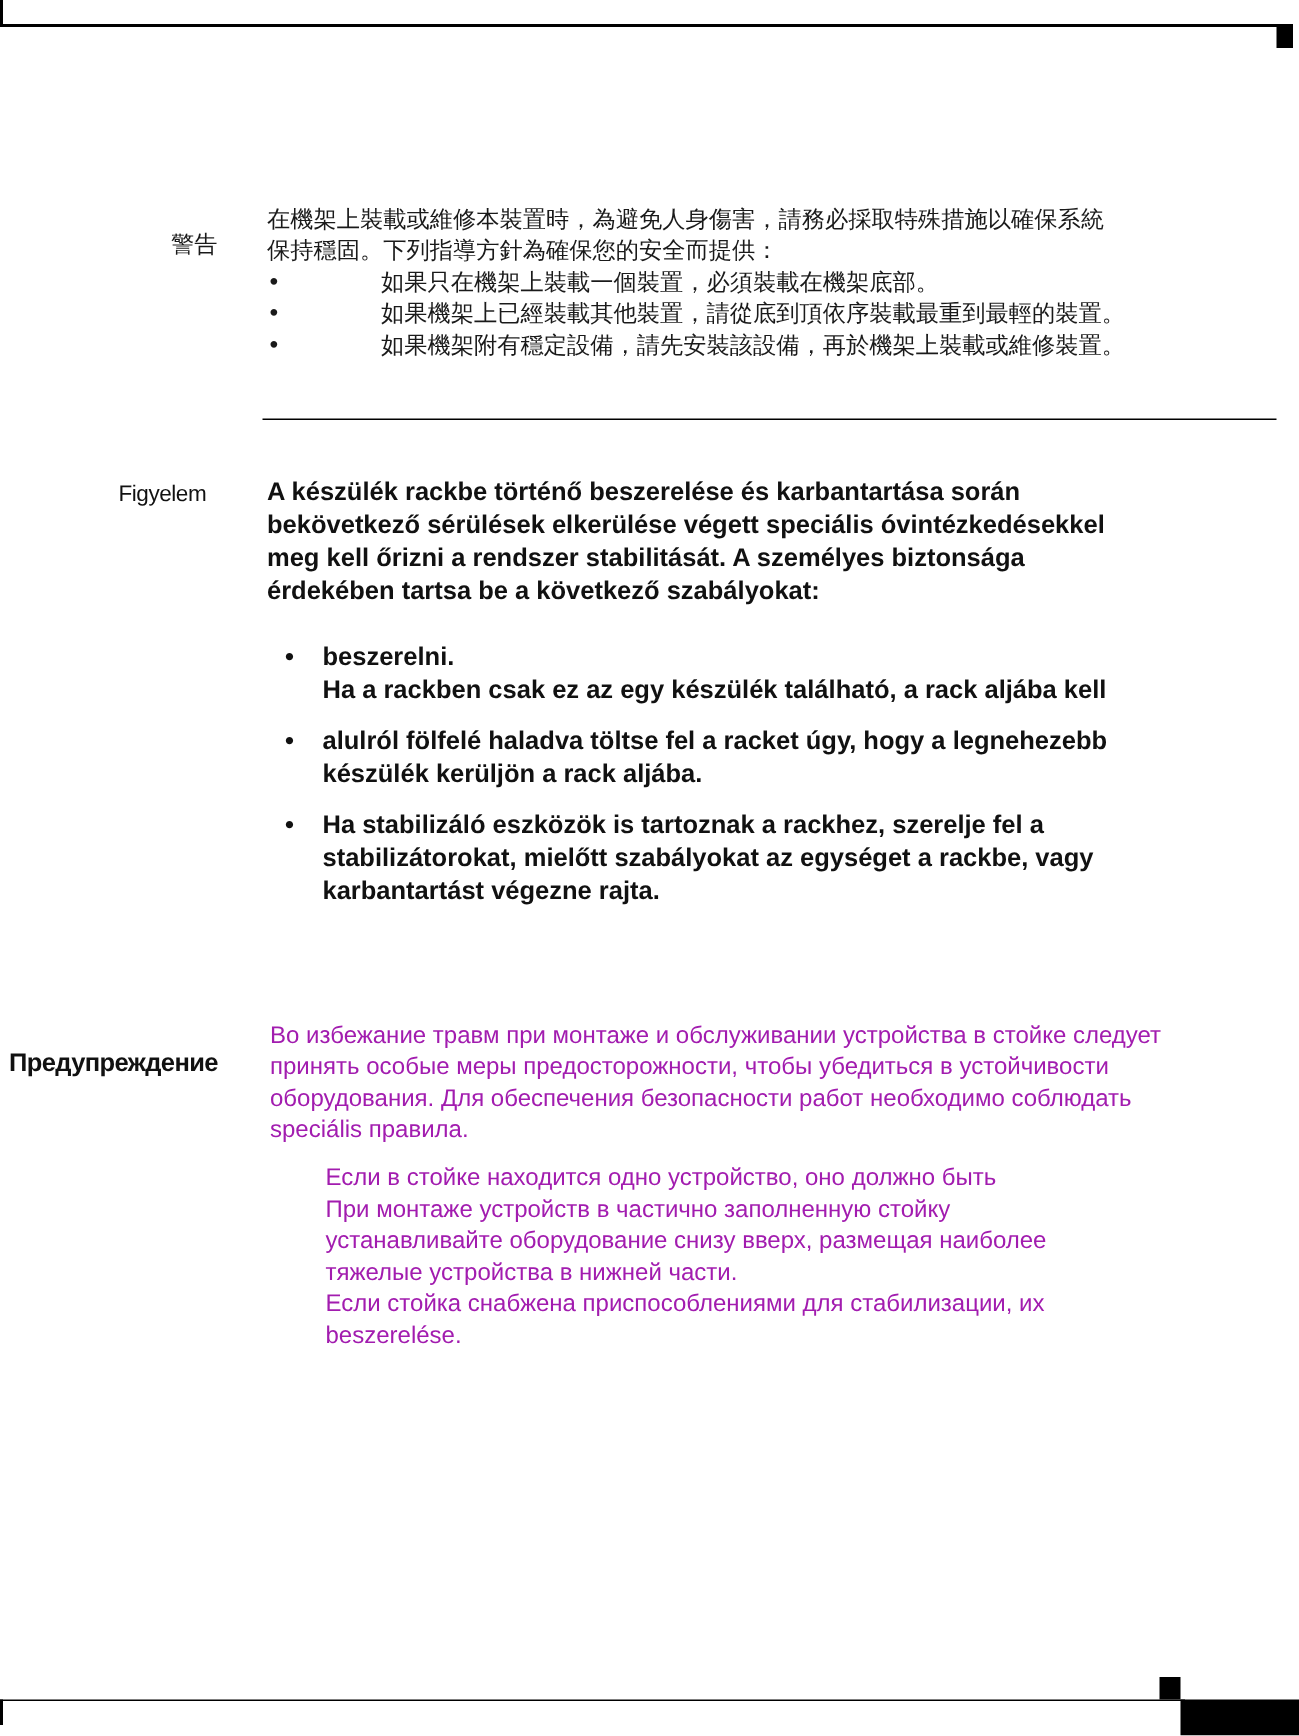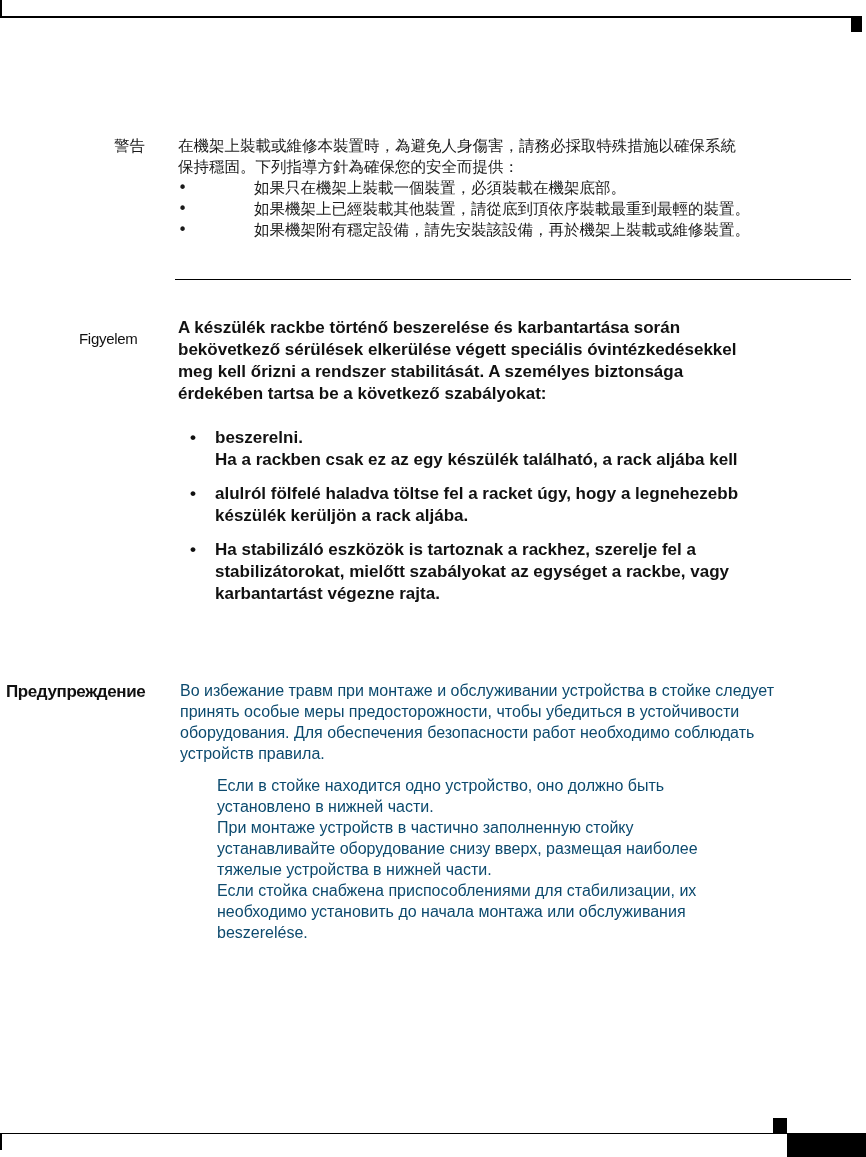--- a/index.html
+++ b/index.html
@@ -1,22 +1,22 @@
 <!DOCTYPE html>
 <html><head>
 <meta charset="utf-8">
 <style>
   html, body { margin: 0; padding: 0; background: #ffffff; }
   body { width: 866px; height: 1157px; position: relative; overflow: hidden; color: #111; }
   .abs { position: absolute; }
   .rule { position: absolute; background: #000; }
-  .label { position: absolute; font-family: "Liberation Sans", sans-serif; }
+  .label { position: absolute; font-family: "Liberation Sans", sans-serif; margin-top: 17px; }
   .cjk { font-family: "DejaVu Sans", sans-serif; font-size: 15.5px; line-height: 21px; color: #1a1a1a; }
   .hu { font-family: Liberation Sans, sans-serif; font-weight: bold; font-size: 17px; line-height: 22px; color: #111; }
-  .ru { font-family: "Liberation Sans", sans-serif; font-size: 16px; line-height: 21px; color: #0c4a6e; }
+  .ru { font-family: "Liberation Sans", sans-serif; font-size: 16px; line-height: 21px; color: #a21caf; }
   ul { list-style: none; margin: 0; padding: 0; }
   .cjk-list li { position: relative; padding-left: 76px; }
   .cjk-list li .bullet { position: absolute; left: 0; top: 0; }
   .hu-list li { position: relative; padding-left: 37px; margin-bottom: 12px; }
   .hu-list li .bullet { position: absolute; left: 12px; top: 0; }
   .ru-list li { padding-left: 0; }
 </style>
 </head>
 <body>
 
@@ -30,21 +30,21 @@
   <div>保持穩固。下列指導方針為確保您的安全而提供：</div>
   <ul class="cjk-list">
     <li><span class="bullet">•</span><span>如果只在機架上裝載一個裝置，必須裝載在機架底部。</span></li>
     <li><span class="bullet">•</span><span>如果機架上已經裝載其他裝置，請從底到頂依序裝載最重到最輕的裝置。</span></li>
     <li><span class="bullet">•</span><span>如果機架附有穩定設備，請先安裝該設備，再於機架上裝載或維修裝置。</span></li>
   </ul>
 </div>
 
 <div class="rule" style="left:175px;top:279px;width:676px;height:1px;"></div>
 
-<div class="label" style="left:79px;top:330px;font-size:15px;letter-spacing:-0.3px;">Figyelem</div>
+<div class="label" style="left:79px;top:304px;font-size:15px;letter-spacing:-0.3px;">Figyelem</div>
 <div class="abs hu" style="left:178px;top:317px;width:680px;">
   <div>A készülék rackbe történő beszerelése és karbantartása során</div>
   <div>bekövetkező sérülések elkerülése végett speciális óvintézkedésekkel</div>
   <div>meg kell őrizni a rendszer stabilitását. A személyes biztonsága</div>
   <div>érdekében tartsa be a következő szabályokat:</div>
   <ul class="hu-list" style="margin-top:22px;">
     <li>
         <span class="bullet">•</span>
         <div>beszerelni.</div>
         <div>Ha a rackben csak ez az egy készülék található, a rack aljába kell</div>
@@ -61,34 +61,32 @@
         <div>karbantartást végezne rajta.</div>
       </li>
   </ul>
 </div>
 
 <div class="label" style="left:6px;top:682px;font-size:17px;font-weight:bold;letter-spacing:-0.4px;">Предупреждение</div>
 <div class="abs ru" style="left:180px;top:680px;width:680px;">
   <div>Во избежание травм при монтаже и обслуживании устройства в стойке следует</div>
   <div>принять особые меры предосторожности, чтобы убедиться в устойчивости</div>
   <div>оборудования. Для обеспечения безопасности работ необходимо соблюдать</div>
-  <div>устройств правила.</div>
+  <div>speciális правила.</div>
   <ul class="ru-list" style="margin-left:37px;margin-top:11px;">
     <li>
         <div>Если в стойке находится одно устройство, оно должно быть</div>
-        <div>установлено в нижней части.</div>
       </li>
     <li>
         <div>При монтаже устройств в частично заполненную стойку</div>
         <div>устанавливайте оборудование снизу вверх, размещая наиболее</div>
         <div>тяжелые устройства в нижней части.</div>
       </li>
     <li>
         <div>Если стойка снабжена приспособлениями для стабилизации, их</div>
-        <div>необходимо установить до начала монтажа или обслуживания</div>
         <div>beszerelése.</div>
       </li>
   </ul>
 </div>
 
 <div class="rule" style="left:0;top:1133px;width:790px;height:1px;"></div>
 <div class="rule" style="left:0;top:1133px;width:2px;height:17px;"></div>
 <div class="rule" style="left:773px;top:1118px;width:14px;height:15px;"></div>
 <div class="rule" style="left:787px;top:1133px;width:79px;height:24px;"></div>
 

